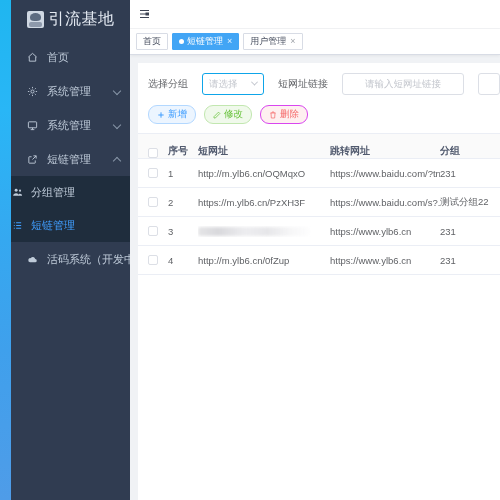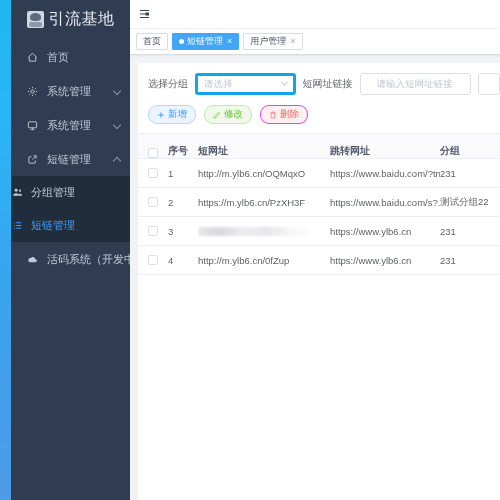--- a/index.html
+++ b/index.html
@@ -124,36 +124,36 @@
   #panel {
     background: #ffffff;
     min-height: 460px;
     padding: 10px 0 0 0;
     position: relative;
   }
 
   
   #filter-row {
     display: flex; align-items: center; padding: 0 0 0 10px;
-    gap: 7px; height: 22px; white-space: nowrap;
+    gap: 14px; height: 22px; white-space: nowrap;
   }
   .f-label { font-size: 10px; color: #606266; flex: 0 0 auto; }
   .f-select {
-    width: 115px; height: 22px; border: 3px solid #0ea5e9; border-radius: 3px;
+    width: 115px; height: 22px; border: 1px solid #0ea5e9; border-radius: 3px;
     background: #fff; display: flex; align-items: center; padding: 0 6px;
     font-size: 9.5px; color: #c3c6cd; position: relative; cursor: pointer;
   }
   .f-select .caret {
     position: absolute; right: 6px; top: 50%; margin-top: -3px;
     width: 5px; height: 5px; border-right: 1px solid #c0c4cc;
     border-bottom: 1px solid #c0c4cc; transform: rotate(45deg) translate(-1px,-1px);
   }
   .f-input {
     width: 125px; height: 22px; border: 1px solid #dcdfe6; border-radius: 3px;
-    background: #fff; display: flex; align-items: center; padding: 0 16px;
+    background: #fff; display: flex; align-items: center; padding: 0 22px;
     font-size: 9.5px; color: #c3c6cd; cursor: text;
   }
   .f-tail {
     width: 22px; height: 22px; border: 1px solid #dcdfe6; border-radius: 3px;
     background:#fff; flex: 0 0 auto; font-size: 9px; color:#606266;
     display:flex; align-items:center; justify-content:center; overflow:hidden;
   }
 
   
   #btn-row { display: flex; gap: 8px; padding: 10px 0 9px 10px; }

